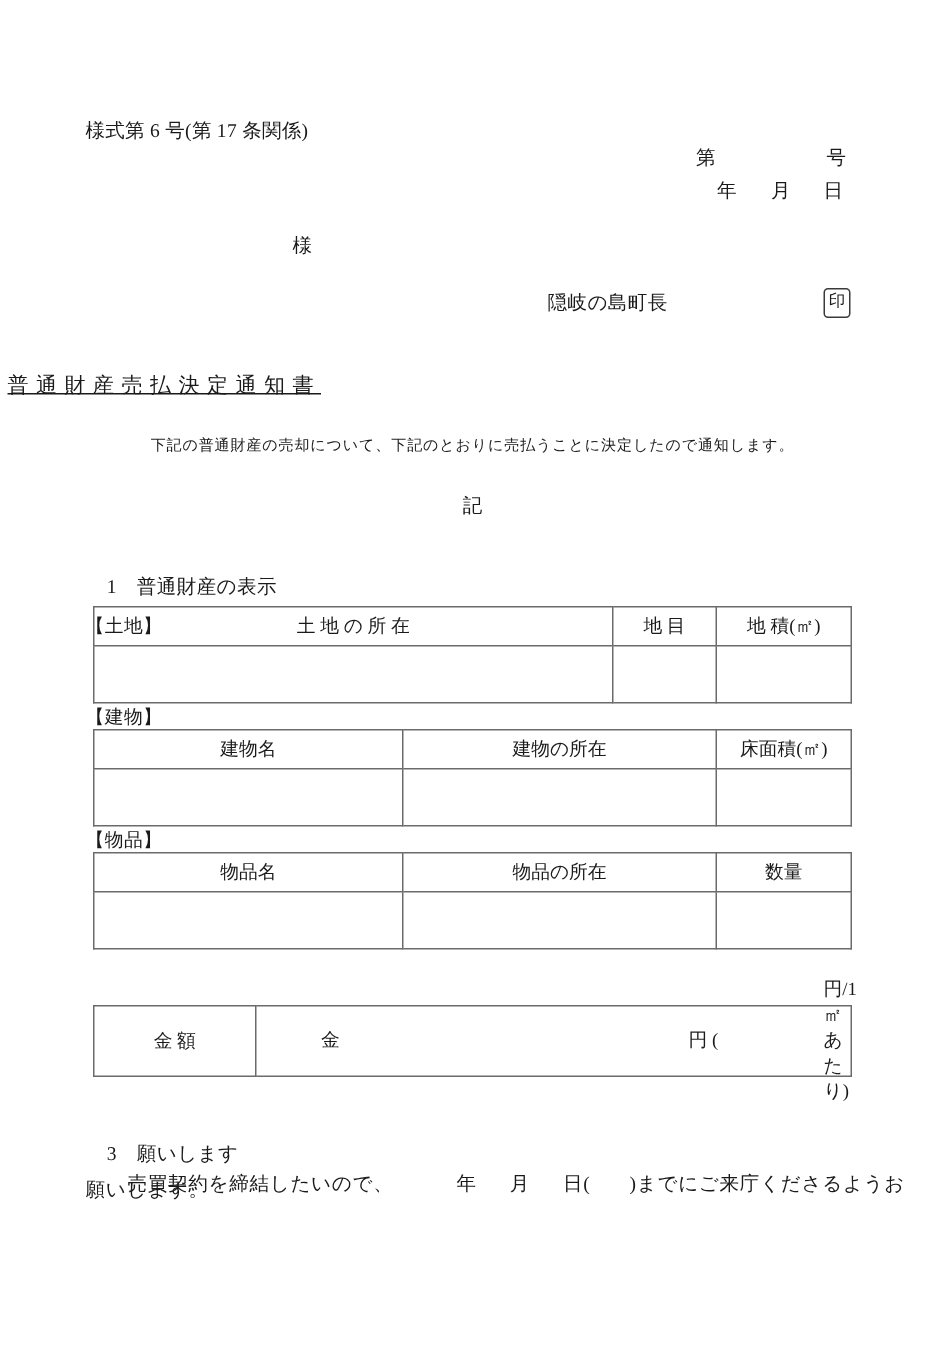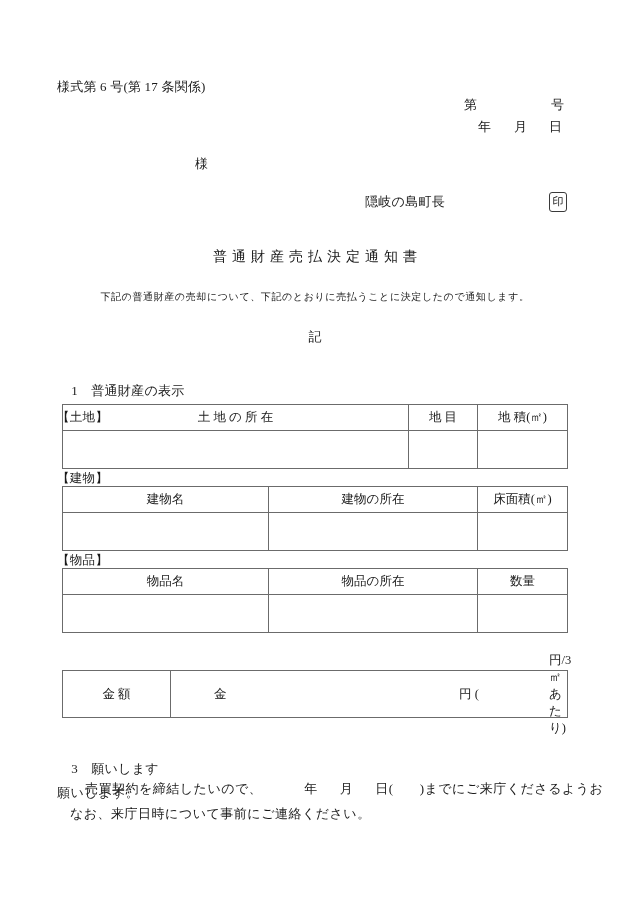--- a/index.html
+++ b/index.html
@@ -65,24 +65,24 @@
     font-size: 11px;
     line-height: 17px;
     text-align: center;
     overflow: hidden;
   }
 
   
   .doc-title {
     left: 0; top: 248px;
     width: 630px;
-    text-align: center;
     font-size: 14px;
     letter-spacing: 5px;
     text-indent: 5px;
+    text-decoration: underline;
   }
   .lead {
     left: 0; top: 290px;
     width: 630px;
     text-align: center;
     font-size: 10px;
     letter-spacing: 0.6px;
   }
   .ki {
     left: 0; top: 328px;
@@ -238,29 +238,28 @@
     <colgroup>
         <col style="width:108px">
         <col style="width:397px">
       </colgroup>
     <tbody>
       <tr>
         <td class="price-label">金   額</td>
         <td class="price-value">
           <span class="pv" style="left:43px;">金</span>
           <span class="pv" style="left:288px;">円 (</span>
-          <span class="pv" style="left:378px;">円/3 ㎡あたり)</span>
+          <span class="pv" style="left:378px;">円/1 ㎡あたり)</span>
         </td>
       </tr>
     </tbody>
   </table>
 
   <div class="abs sec-head" style="left:57px; top:744px;">
     <span class="num">3</span><span>願いします</span>
   </div>
 
   <div class="abs para" style="left:70px; top:764px; width:500px;">
     <span>売買契約を締結したいので、</span><span style="display:inline-block;width:42px"></span><span>年</span><span style="display:inline-block;width:22px"></span><span>月</span><span style="display:inline-block;width:22px"></span><span>日(</span><span style="display:inline-block;width:26px"></span><span>)までにご来庁くださるようお</span>
   </div>
   <div class="abs para" style="left:57px; top:784px;">願いします。</div>
-  <div class="abs para" style="left:70px; top:805px;">なお、来庁日時について事前にご連絡ください。</div>
 
 </div>
 
 </body></html>

